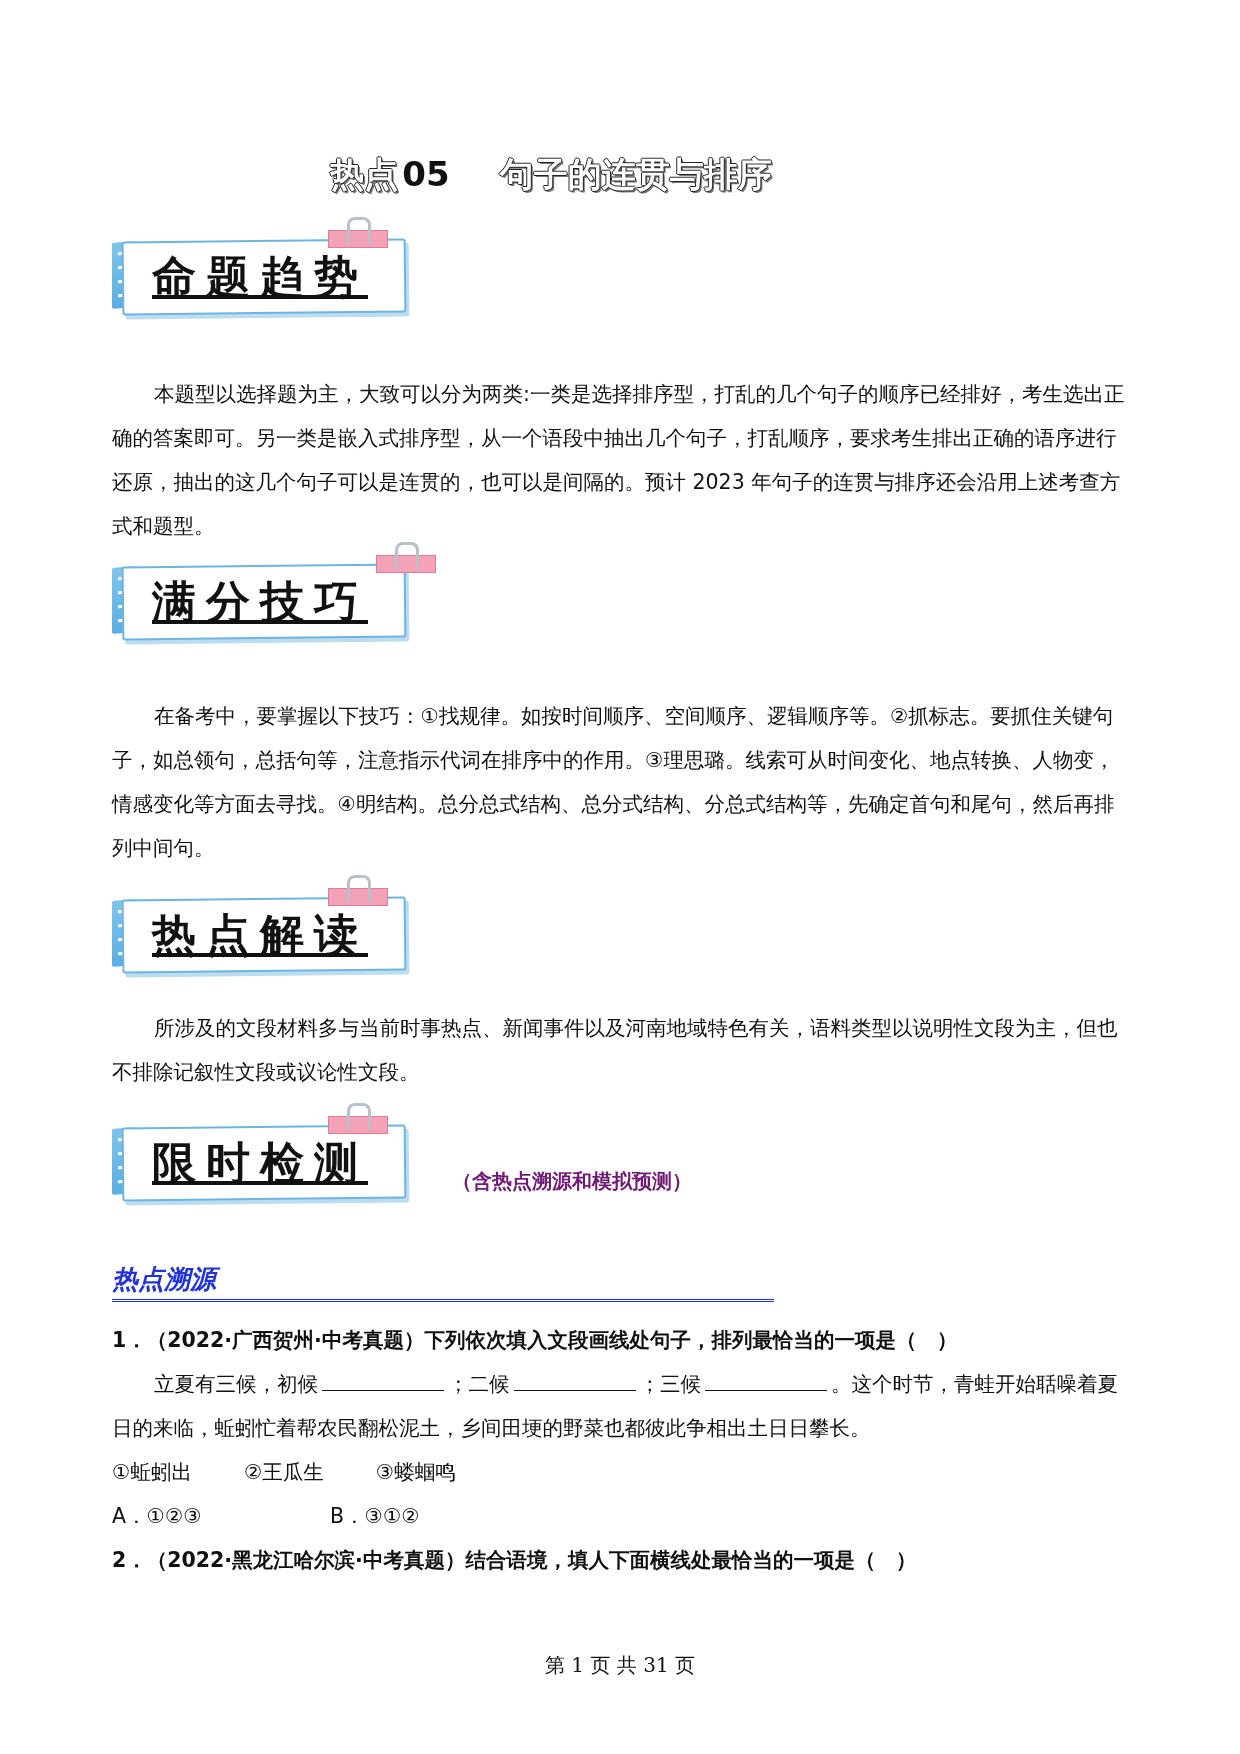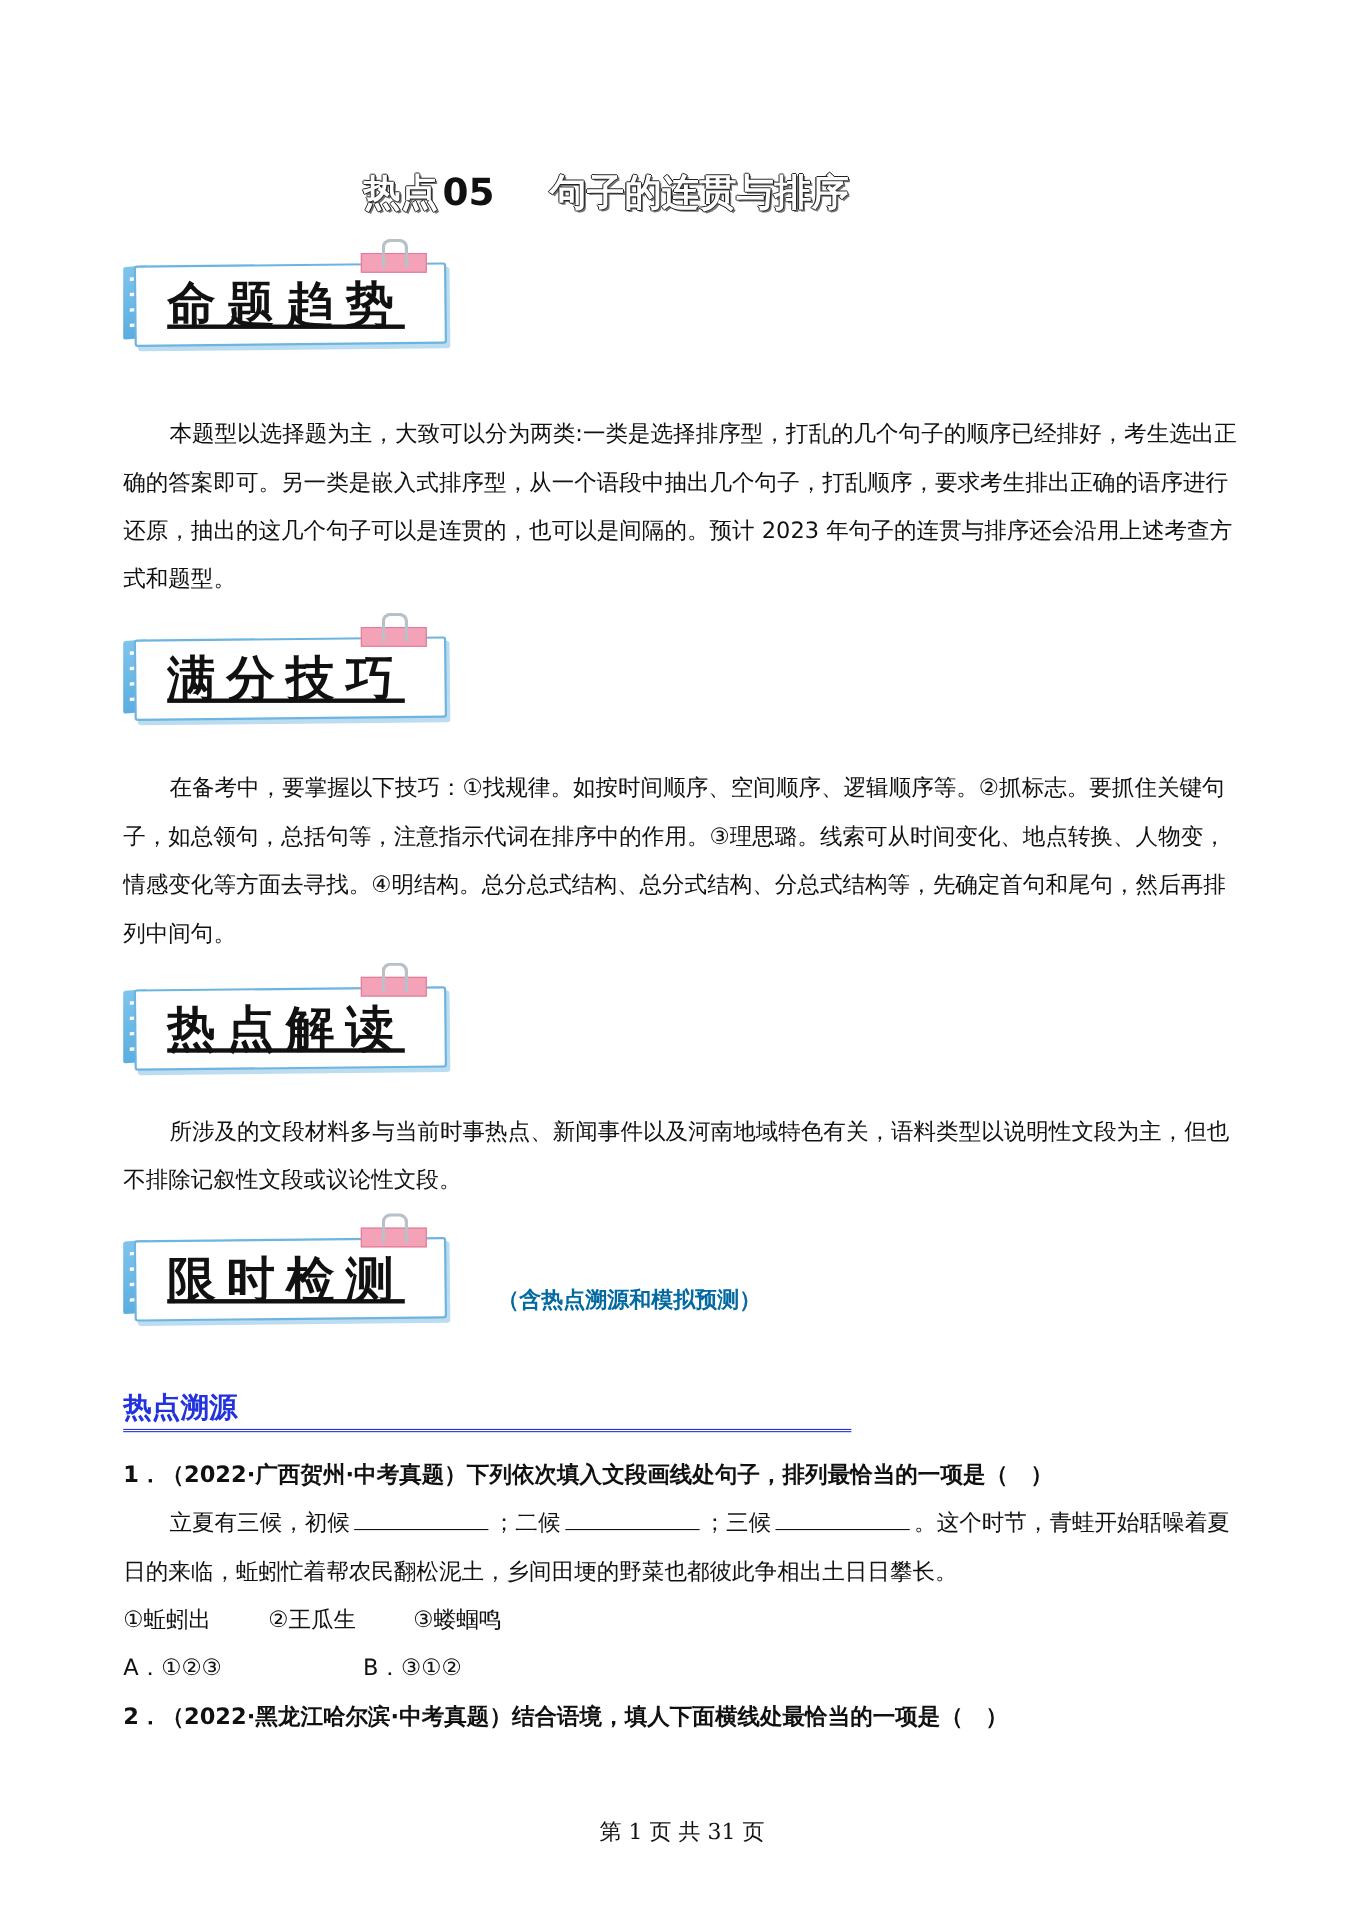--- a/index.html
+++ b/index.html
@@ -19,23 +19,23 @@
                   box-shadow: 3px 4px 0 #bcdcf0; }
   .banner .clip { position: absolute; right: 20px; top: 2px; width: 58px; height: 16px; background: #f3a2b7;
                   border: 1px solid #e07a96; }
   .banner .clip::before { content: ""; position: absolute; left: 18px; top: -14px; width: 18px; height: 24px;
                           border: 3px solid #b8c0c8; border-bottom: none; border-radius: 8px 8px 0 0; }
   .banner .label { position: absolute; left: 40px; top: 20px; font-family: "DejaVu Serif", "Liberation Serif", serif;
                    font-size: 44px; font-weight: bold; letter-spacing: 10px; color: #111; text-decoration: underline; }
   .para { position: absolute; left: 112px; width: 1016px; font-size: 20.5px; line-height: 44px; color: #111; }
   .para p { margin: 0; }
   .indent { text-indent: 42px; }
-  .red-note { position: absolute; left: 452px; top: 1168px; font-size: 20px; font-weight: bold; color: #0369a1; }
+  .red-note { position: absolute; left: 452px; top: 1168px; font-size: 20px; font-weight: bold; color: #701a75; }
   .section-link { position: absolute; left: 112px; top: 1262px; width: 662px; font-size: 26px; font-weight: bold;
-                  color: #2233dd; border-bottom: 3px double #2233dd; padding-bottom: 2px; cursor: pointer; }
+                  color: #2233dd; border-bottom: 3px double #2233dd; padding-bottom: 2px; cursor: pointer; font-style: italic; }
   .q-head { font-weight: bold; }
   .blank { display: inline-block; width: 122px; border-bottom: 1.5px solid #111; height: 22px; vertical-align: baseline; margin: 0 4px; }
   .items span { margin-right: 52px; }
   .choices { display: flex; }
   .choices span { width: 218px; }
   .footer { position: absolute; top: 1652px; left: 0; width: 1240px; text-align: center;
             font-family: "DejaVu Serif", "Liberation Serif", serif; font-size: 20px; color: #111; }
 </style>
 </head>
 <body>
@@ -47,21 +47,21 @@
 <div class="banner" style="top:228px;">
   <div class="ribbon"></div>
   <div class="card"></div>
   <div class="clip"></div>
   <div class="label">命题趋势</div>
 </div>
 <div class="para" style="top:372px;">
   <p class="indent">本题型以选择题为主，大致可以分为两类:一类是选择排序型，打乱的几个句子的顺序已经排好，考生选出正确的答案即可。另一类是嵌入式排序型，从一个语段中抽出几个句子，打乱顺序，要求考生排出正确的语序进行还原，抽出的这几个句子可以是连贯的，也可以是间隔的。预计 2023 年句子的连贯与排序还会沿用上述考查方式和题型。</p>
 </div>
 
-<div class="banner" style="top:568px;">
+<div class="banner" style="top:553px;padding-left:48px;">
   <div class="ribbon"></div>
   <div class="card"></div>
   <div class="clip"></div>
   <div class="label">满分技巧</div>
 </div>
 <div class="para" style="top:694px;">
   <p class="indent">在备考中，要掌握以下技巧：①找规律。如按时间顺序、空间顺序、逻辑顺序等。②抓标志。要抓住关键句子，如总领句，总括句等，注意指示代词在排序中的作用。③理思璐。线索可从时间变化、地点转换、人物变，情感变化等方面去寻找。④明结构。总分总式结构、总分式结构、分总式结构等，先确定首句和尾句，然后再排列中间句。</p>
 </div>
 
 <div class="banner" style="top:886px;">

